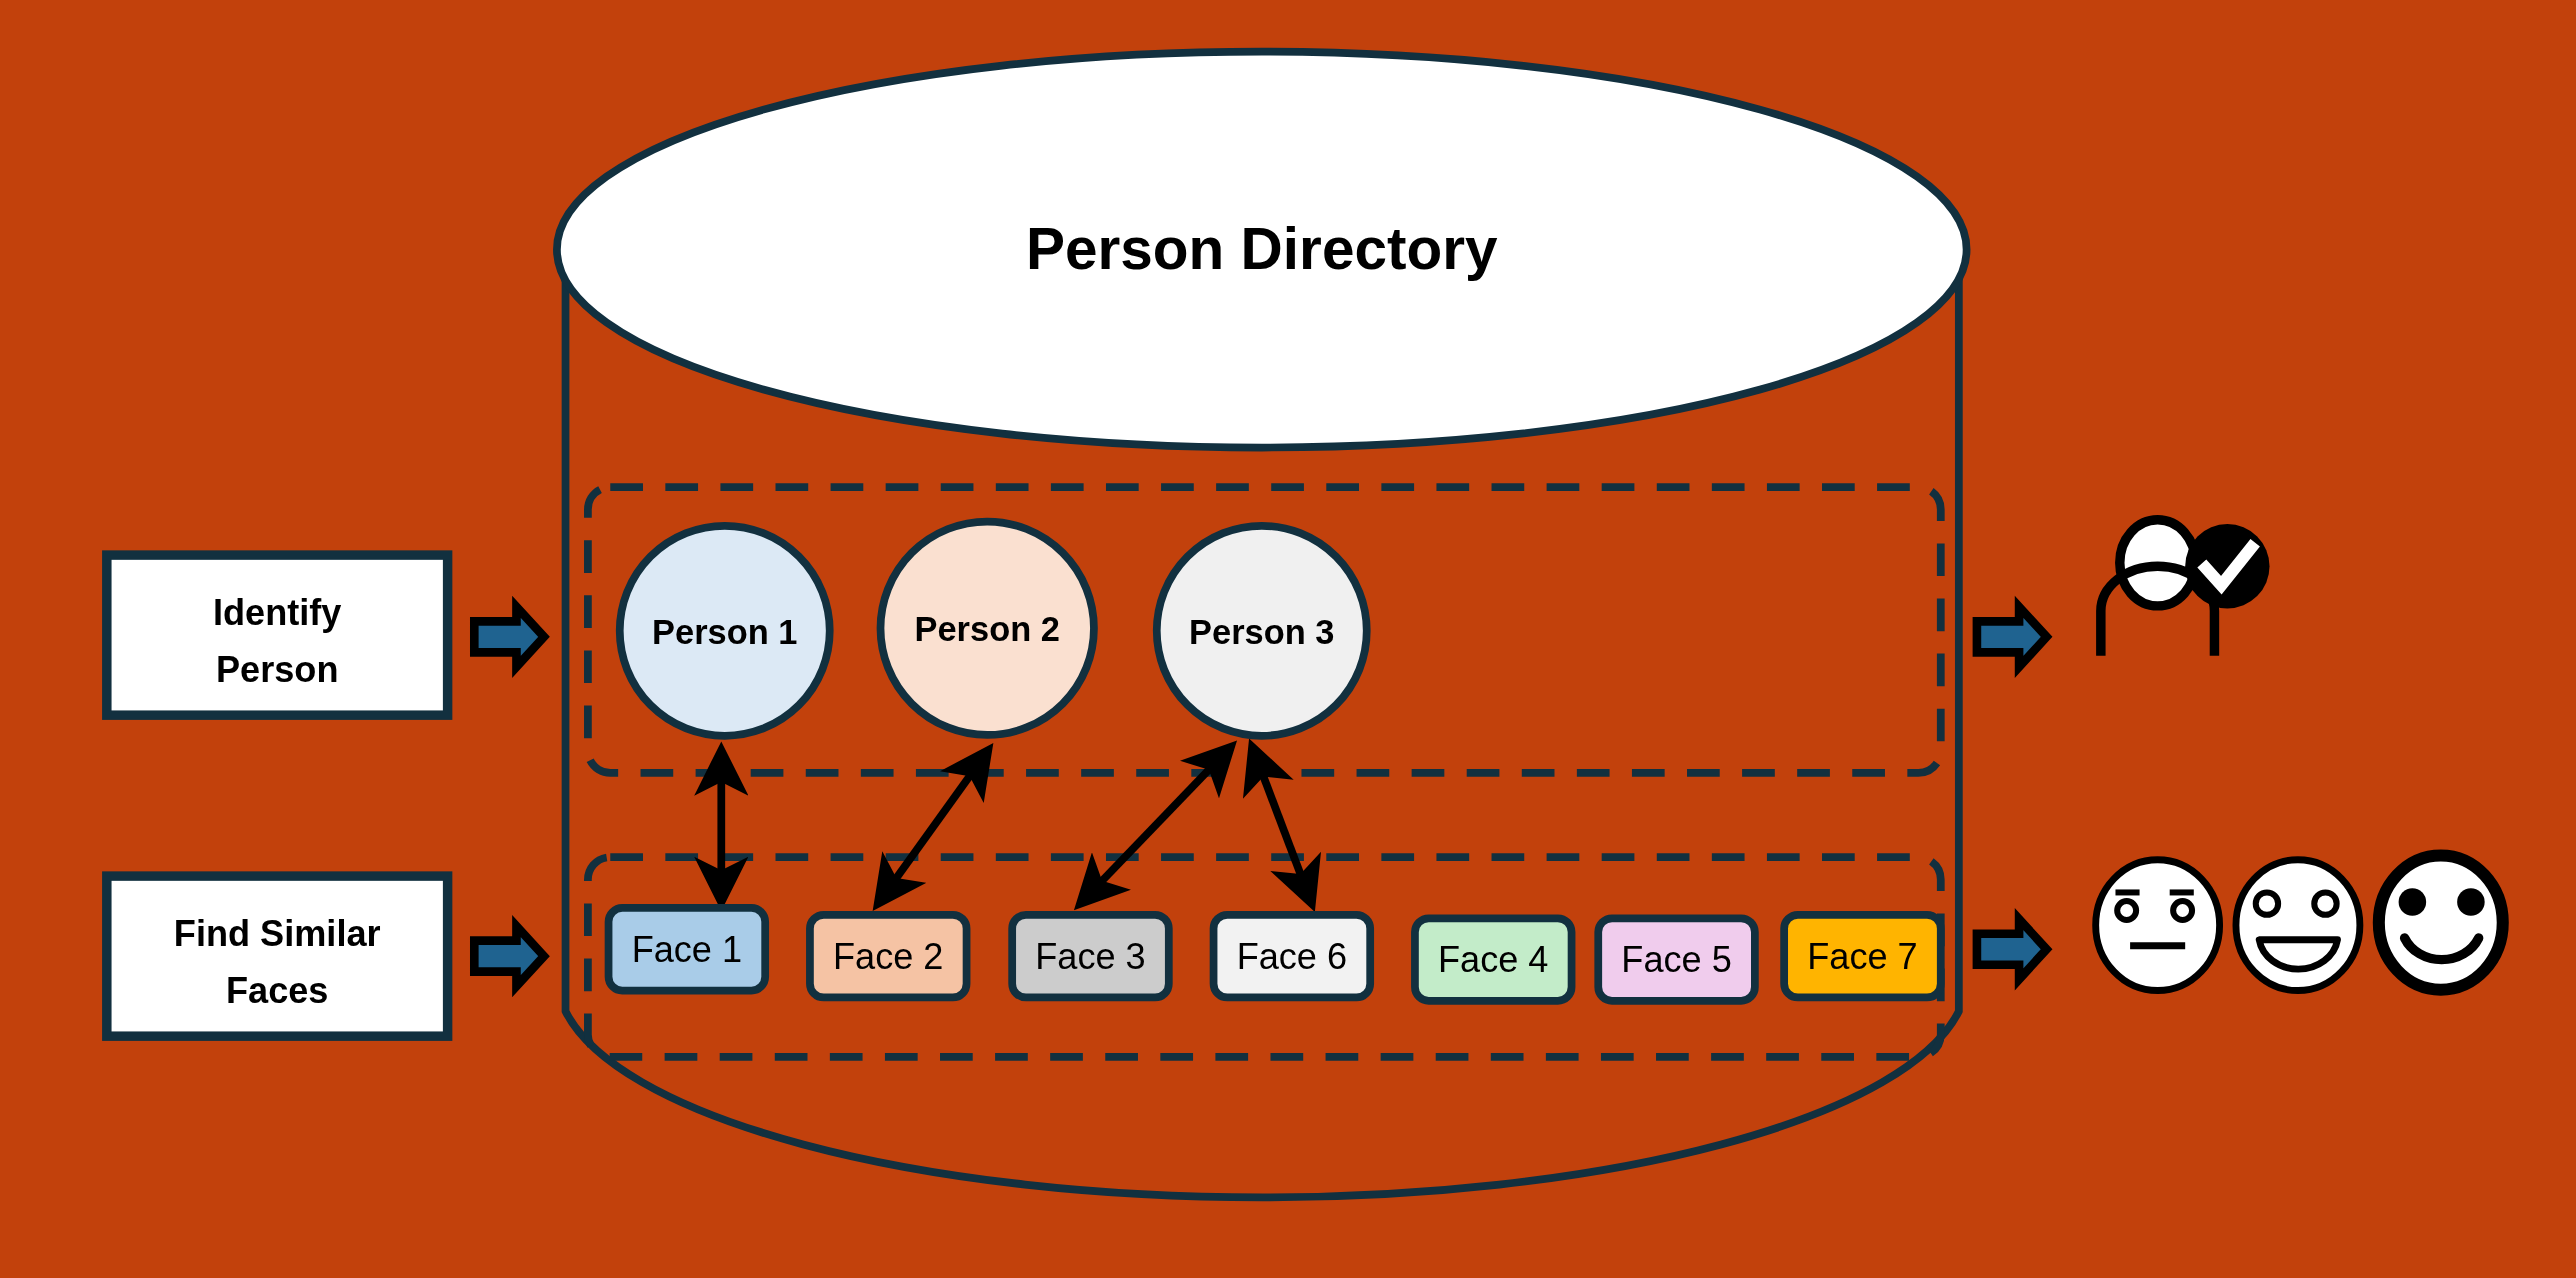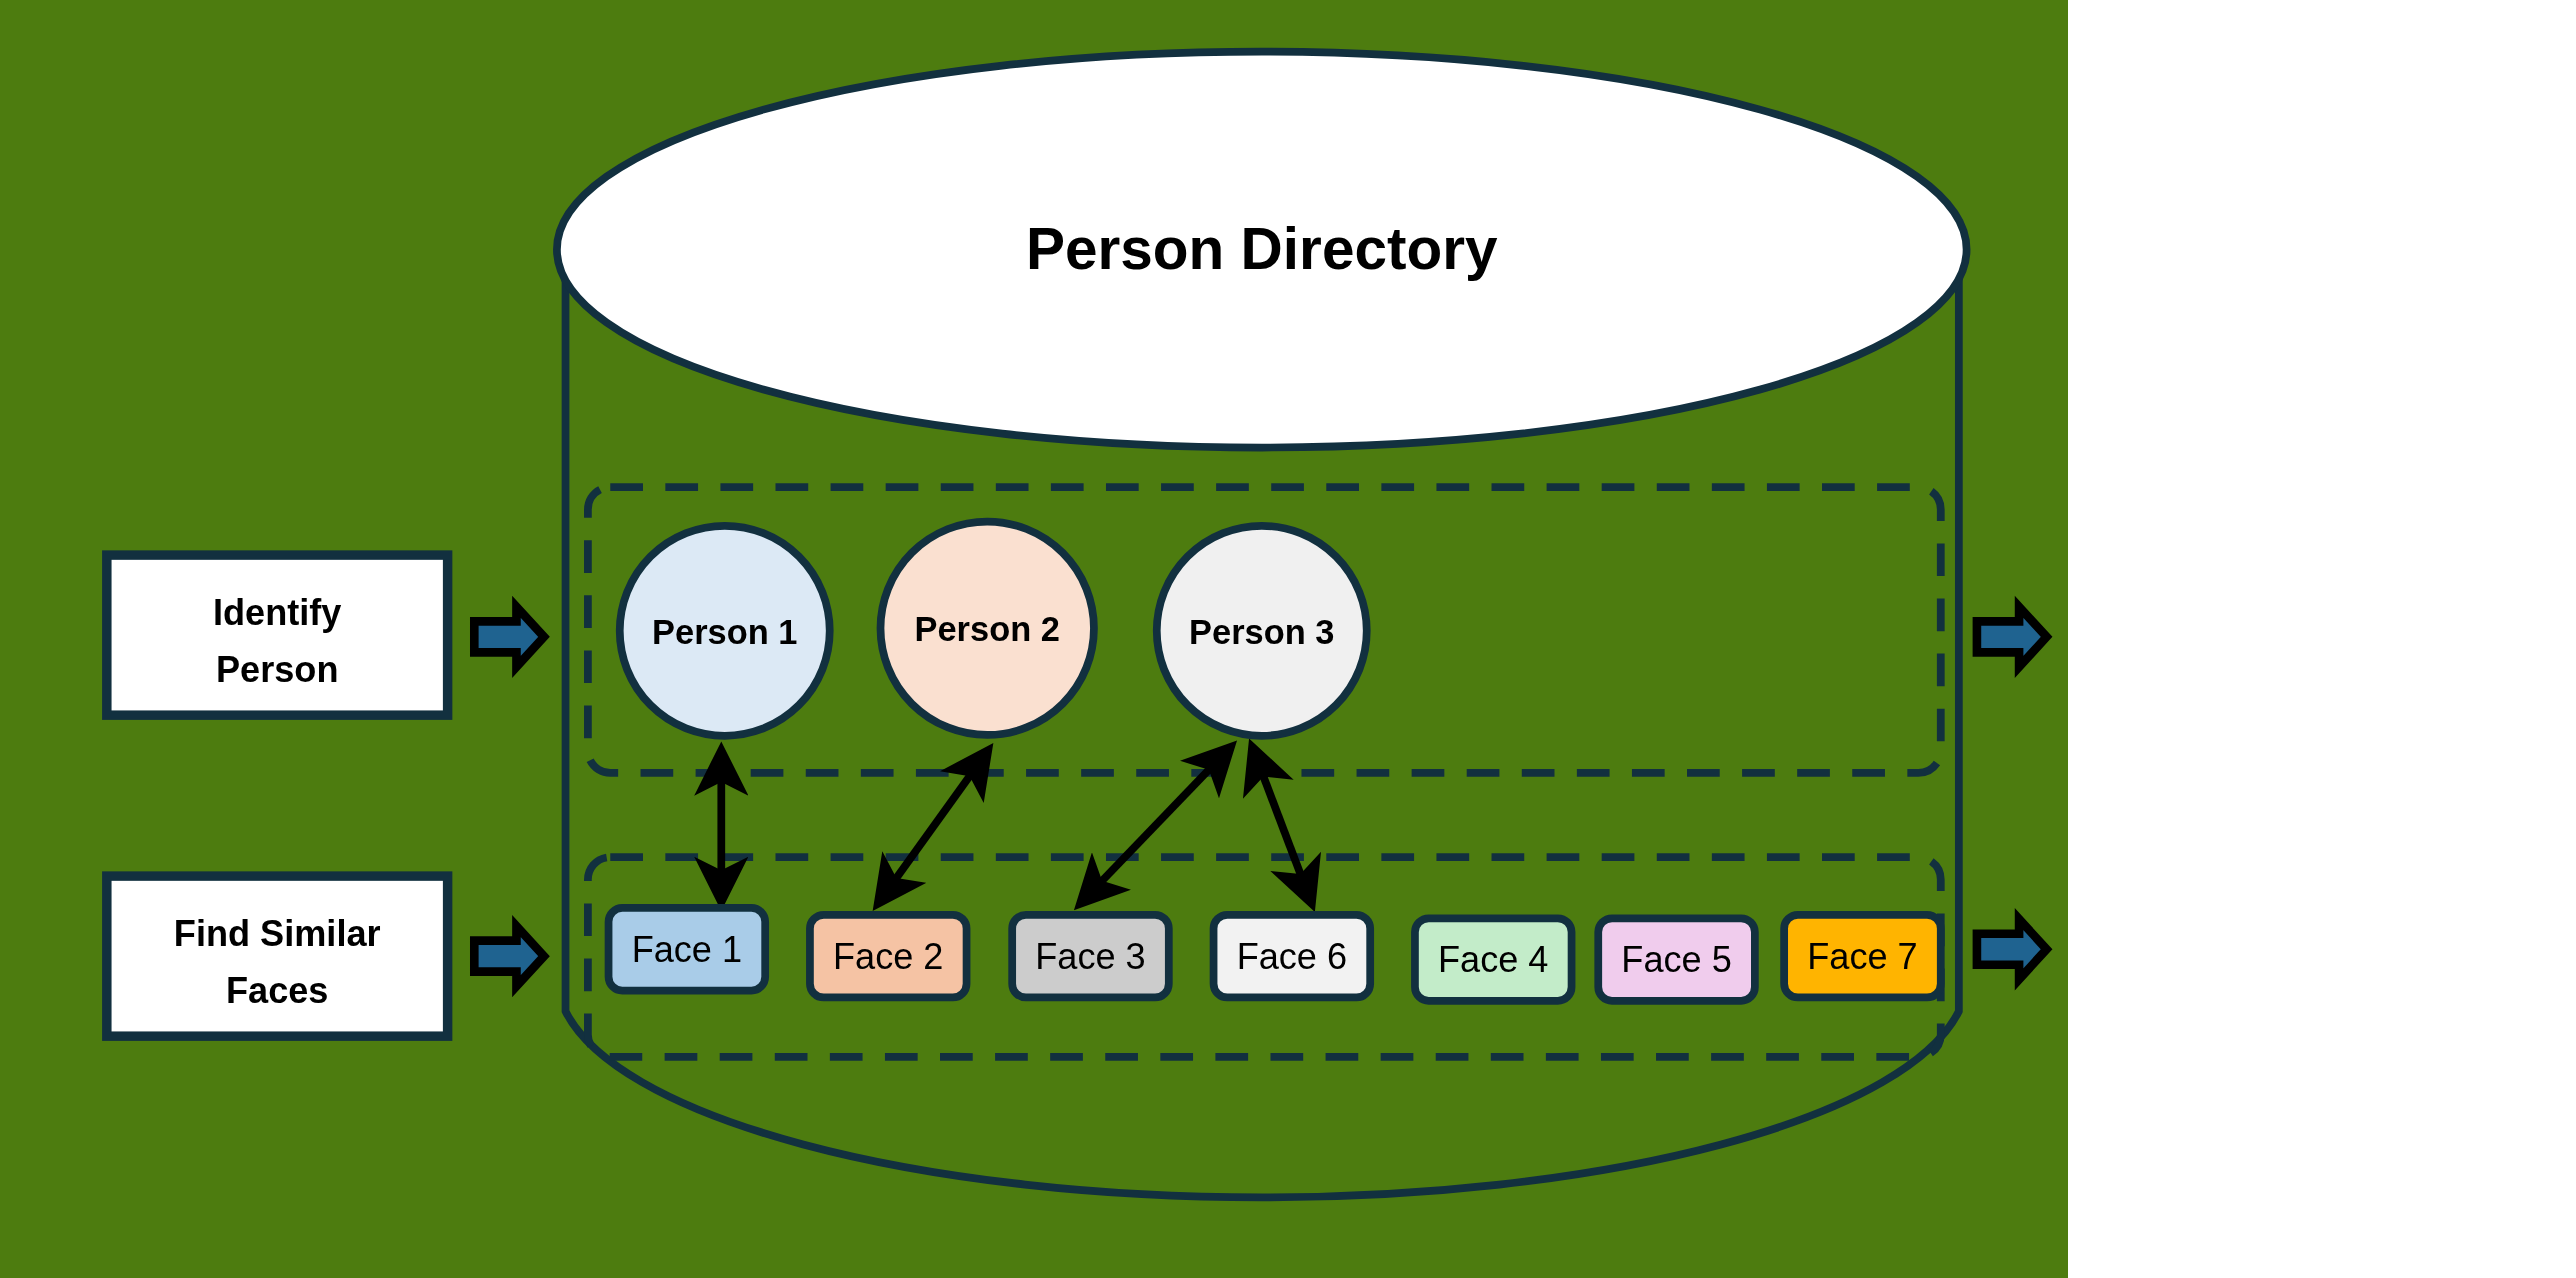--- a/index.html
+++ b/index.html
@@ -6,23 +6,23 @@
   html, body {
     margin: 0;
     padding: 0;
     background: #ffffff;
   }
   body {
     font-family: "Liberation Sans", sans-serif;
   }
   #stage {
     position: relative;
-    width: 2068px;
+    width: 2576px;
     height: 1278px;
-    background: #4d7c0f;
+    background: #c2410c;
     overflow: hidden;
     text-decoration: underline;
   }
   #diagram-svg {
     position: absolute;
     left: 0;
     top: 0;
     width: 2576px;
     height: 1278px;
   }

